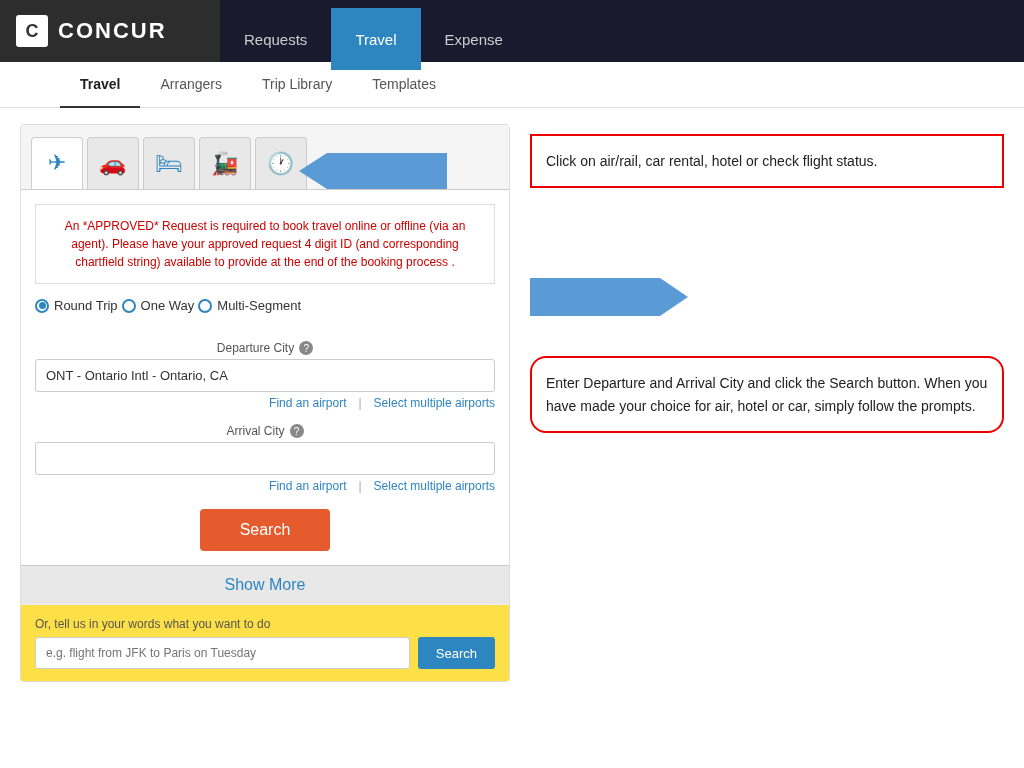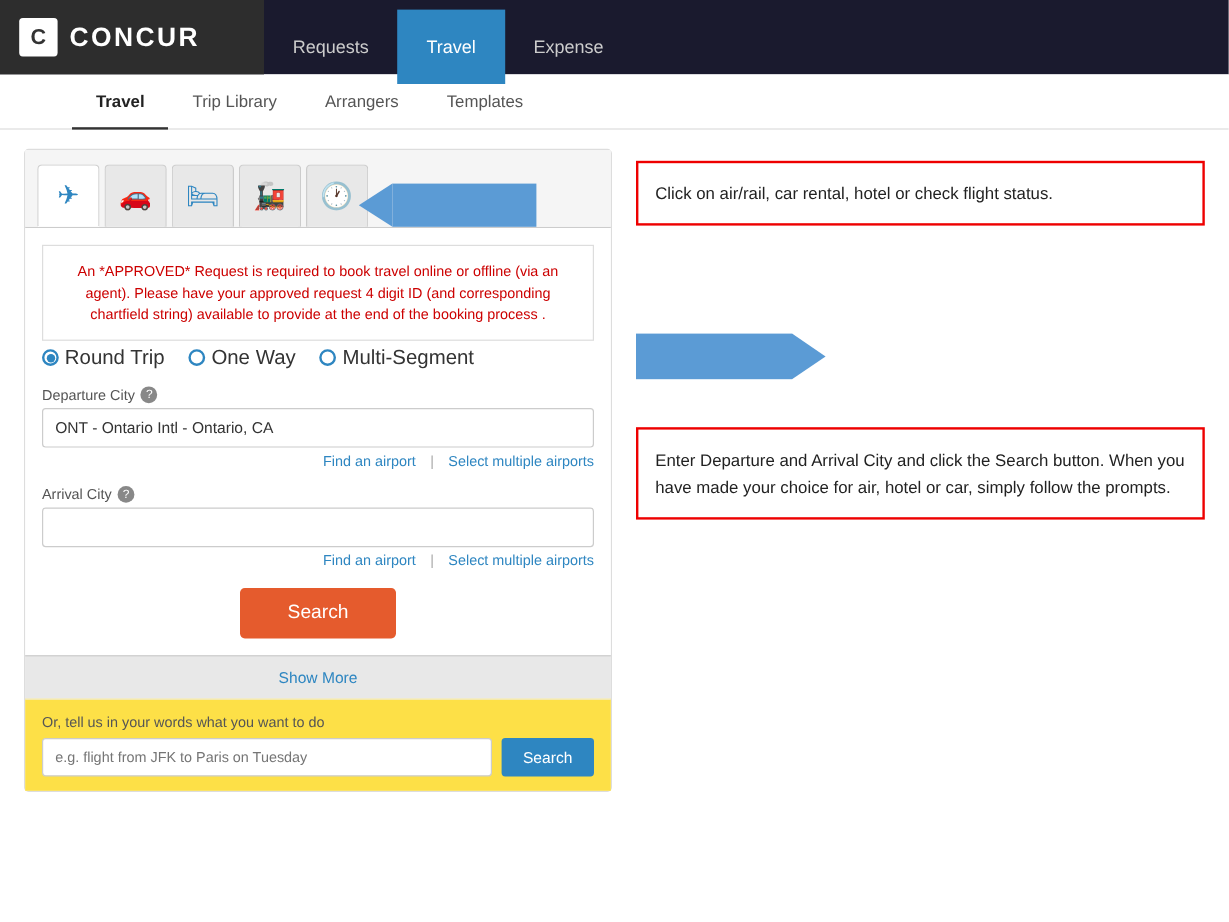--- a/index.html
+++ b/index.html
@@ -148,42 +148,42 @@
     .form-area {
       background: #fff;
       padding: 14px;
       border-top: 1px solid #ccc;
     }
 
     
     .alert-box {
       border: 1px solid #ddd;
       padding: 12px 16px;
-      margin-bottom: 4px;
+      margin-bottom: 14px;
       text-align: center;
       font-size: 12px;
       color: #cc0000;
       line-height: 1.5;
     }
 
     
     .section-title {
       font-size: 17px;
       font-weight: bold;
       margin-bottom: 10px;
       color: #222;
     }
 
     
     .radio-group {
       display: flex;
-      gap: 20px;
-      align-items: center;
-      margin-bottom: 14px;
-      font-size: 17px;
+      gap: 4px;
+      align-items: center;
+      margin-bottom: 28px;
+      font-size: 13px;
       color: #333;
     }
     .radio-label {
       display: flex;
       align-items: center;
       gap: 5px;
       cursor: pointer;
     }
     .radio-dot {
       width: 14px;
@@ -204,20 +204,21 @@
     }
 
     
     .field-label {
       font-size: 12px;
       color: #555;
       margin-bottom: 4px;
       display: flex;
       align-items: center;
       gap: 5px;
+      justify-content: center;
     }
     .help-icon {
       width: 14px;
       height: 14px;
       border-radius: 50%;
       background: #888;
       color: #fff;
       font-size: 10px;
       display: inline-flex;
       align-items: center;
@@ -261,21 +262,21 @@
       cursor: pointer;
       display: block;
       margin: 16px auto 0 auto;
     }
 
     
     .show-more-bar {
       background: #e8e8e8;
       text-align: center;
       padding: 10px;
-      font-size: 13px;
+      font-size: 16px;
       color: #2e86c1;
       cursor: pointer;
       border-top: 1px solid #ccc;
     }
 
     
     .bottom-area {
       padding: 12px 14px;
       background: #fde047;
       border-top: 1px solid #eee;
@@ -365,24 +366,24 @@
       <span>Expense</span>
     </div>
   </div>
 </div>
 
 <div class="sub-nav">
   <div class="sub-nav-item active">
     <span>Travel</span>
   </div>
   <div class="sub-nav-item">
+    <span>Arrangers</span>
+  </div>
+  <div class="sub-nav-item">
     <span>Trip Library</span>
-  </div>
-  <div class="sub-nav-item">
-    <span>Arrangers</span>
   </div>
   <div class="sub-nav-item">
     <span>Templates</span>
   </div>
 </div>
 
 <div class="main-layout">
 
   <div class="left-panel">
 
@@ -481,18 +482,18 @@
   <div class="right-panel">
 
     <div class="annotation-box">
       <span>Click on air/rail, car rental, hotel or check flight status.</span>
     </div>
 
     <div style="display:flex; align-items:center; margin-top: 60px;">
       <div class="blue-arrow-left"></div>
     </div>
 
-    <div class="annotation-box" style="margin-top:10px;">
+    <div class="annotation-box" style="margin-top:10px;border-radius:16px;">
       <span>Enter Departure and Arrival City and click the Search button. When you have made your choice for air, hotel or car, simply follow the prompts.</span>
     </div>
   </div>
 
 </div>
 
 </body></html>

